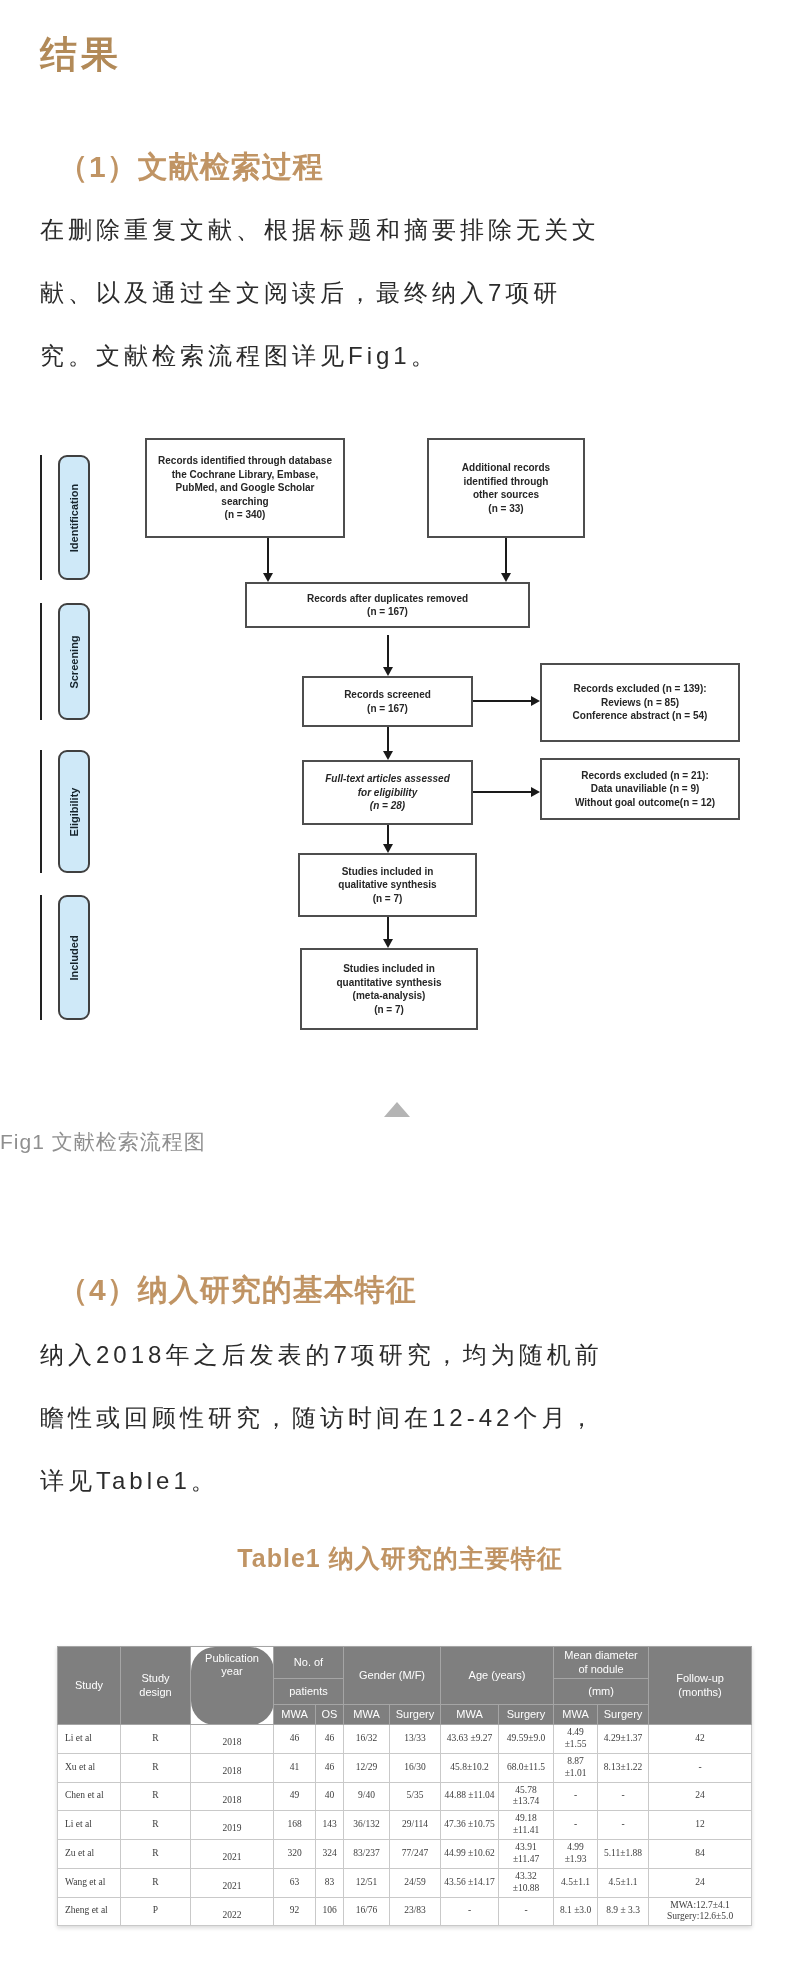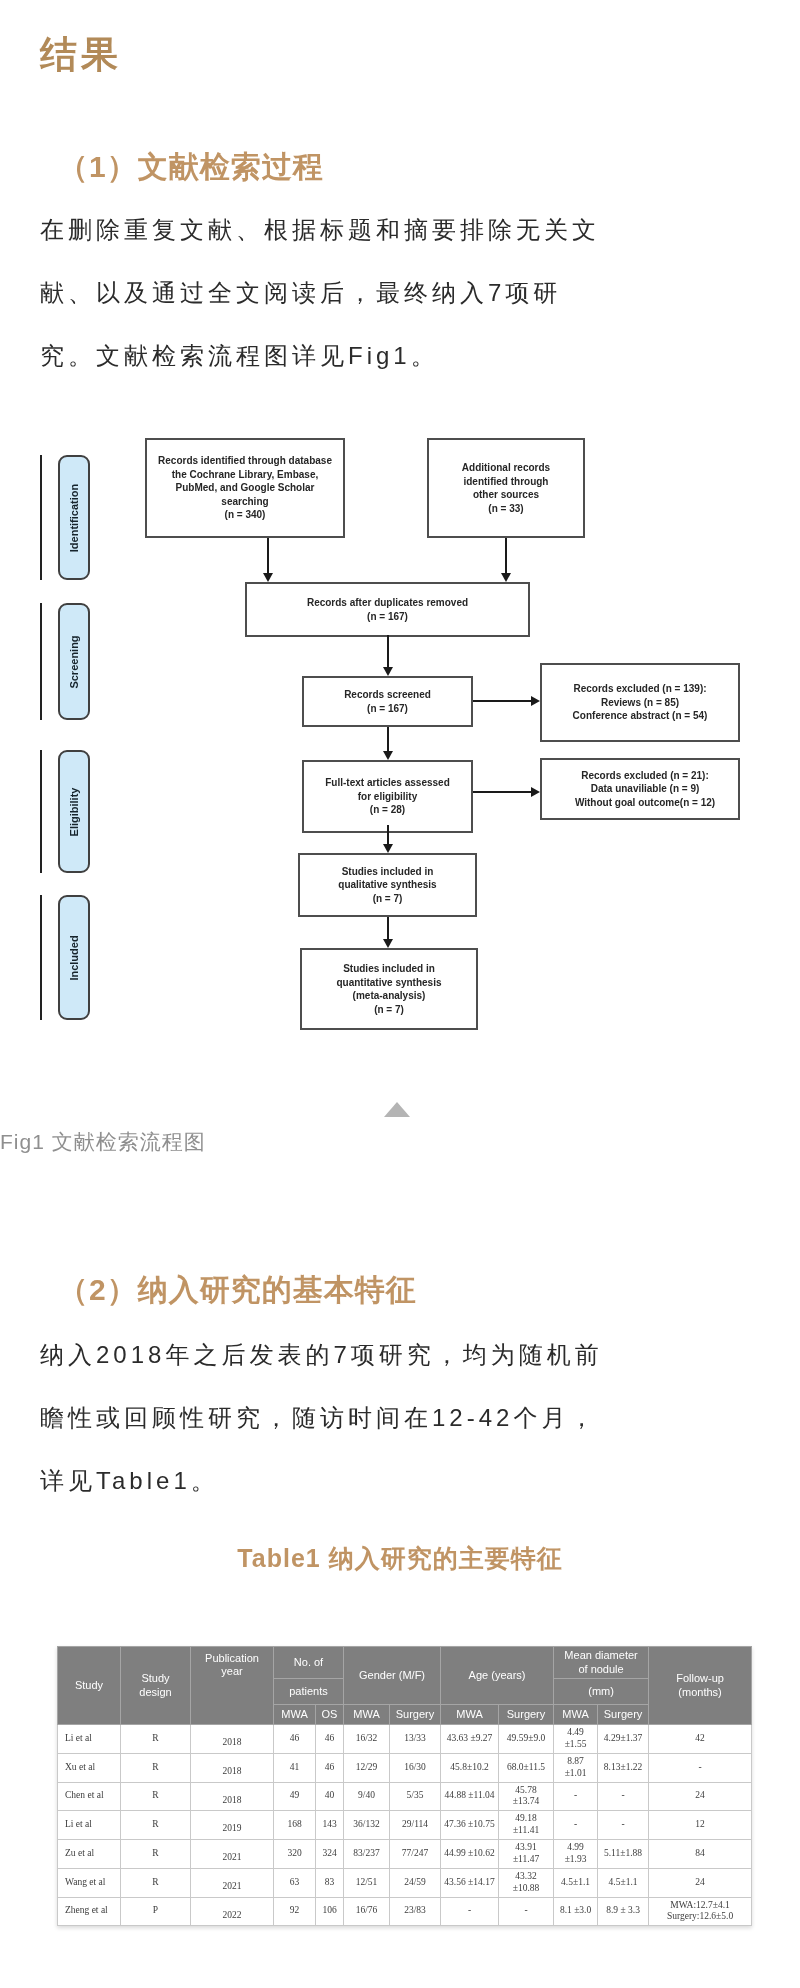--- a/index.html
+++ b/index.html
@@ -77,21 +77,21 @@
   table.studies {
     position:absolute; left:57px; top:1646px; width:694px;
     border-collapse:collapse; table-layout:fixed;
     box-shadow:0 2px 4px rgba(0,0,0,0.15);
   }
   table.studies th {
     background:#7f7f7f; color:#ffffff; font-weight:normal;
     font-size:11px; line-height:1.2; border:1px solid #a5a5a5;
     text-align:center; vertical-align:middle; white-space:pre-line; padding:1px 2px;
   }
-  table.studies th.top-cell { vertical-align:top; padding-top:5px; }
+  table.studies th.top-cell { vertical-align:top; padding-top:5px;border-radius:24px; }
   table.studies td {
     border:1px solid #c9c9c9; background:#fff;
     font-family:"Liberation Serif", serif; font-size:9.5px; line-height:1.25;
     color:#3c3c3c; text-align:center; vertical-align:middle;
     padding:2px 3px; white-space:pre-line;
   }
   table.studies td.name-col { text-align:left; padding-left:7px; }
   table.studies td.year-col { vertical-align:top; padding-top:12px; }
   table.studies tr.hr1 { height:32px; }
   table.studies tr.hr2 { height:26px; }
@@ -130,28 +130,28 @@
 
   <div class="fbox" style="left:145px; top:438px; width:200px; height:100px;">Records identified through database
 the Cochrane Library, Embase,
 PubMed, and Google Scholar
 searching
 (n = 340)</div>
   <div class="fbox" style="left:427px; top:438px; width:158px; height:100px;">Additional records
 identified through
 other sources
 (n = 33)</div>
-  <div class="fbox" style="left:245px; top:582px; width:285px; height:55px;">Records after duplicates removed
+  <div class="fbox" style="left:245px; top:582px; width:285px; height:46px;">Records after duplicates removed
 (n = 167)</div>
   <div class="fbox" style="left:302px; top:676px; width:171px; height:51px;">Records screened
 (n = 167)</div>
   <div class="fbox" style="left:540px; top:663px; width:200px; height:79px;">Records excluded (n = 139):
 Reviews (n = 85)
 Conference abstract (n = 54)</div>
-  <div class="fbox" style="left:302px; top:760px; width:171px; height:73px;">Full-text articles assessed
+  <div class="fbox" style="left:302px; top:760px; width:171px; height:65px;font-style:italic;">Full-text articles assessed
 for eligibility
 (n = 28)</div>
   <div class="fbox" style="left:540px; top:758px; width:200px; height:62px;padding-left:12px;">Records excluded (n = 21):
 Data unaviliable (n = 9)
 Without goal outcome(n = 12)</div>
   <div class="fbox" style="left:298px; top:853px; width:179px; height:64px;">Studies included in
 qualitative synthesis
 (n = 7)</div>
   <div class="fbox" style="left:300px; top:948px; width:178px; height:82px;">Studies included in
 quantitative synthesis
@@ -164,21 +164,21 @@
   <div class="arrow-v" style="left:387px; top:727px; height:24px;"></div>
   <div class="arrow-v" style="left:387px; top:825px; height:19px;"></div>
   <div class="arrow-v" style="left:387px; top:917px; height:22px;"></div>
   <div class="arrow-h" style="left:473px; top:700px; width:58px;"></div>
   <div class="arrow-h" style="left:473px; top:791px; width:58px;"></div>
 </div>
 
 <div class="abs fig-triangle"></div>
 <div class="abs fig-caption">Fig1 文献检索流程图</div>
 
-<div class="abs sec-heading" style="top:1270px;">（2）纳入研究的基本特征</div>
+<div class="abs sec-heading" style="top:1270px;">（4）纳入研究的基本特征</div>
 <div class="abs para" style="top:1323px;">纳入2018年之后发表的7项研究，均为随机前
 瞻性或回顾性研究，随访时间在12-42个月，
 详见Table1。</div>
 
 <div class="abs tbl-title">Table1 纳入研究的主要特征</div>
 
 <table class="studies">
   <colgroup>
     <col style="width:63px">
       <col style="width:70px">

